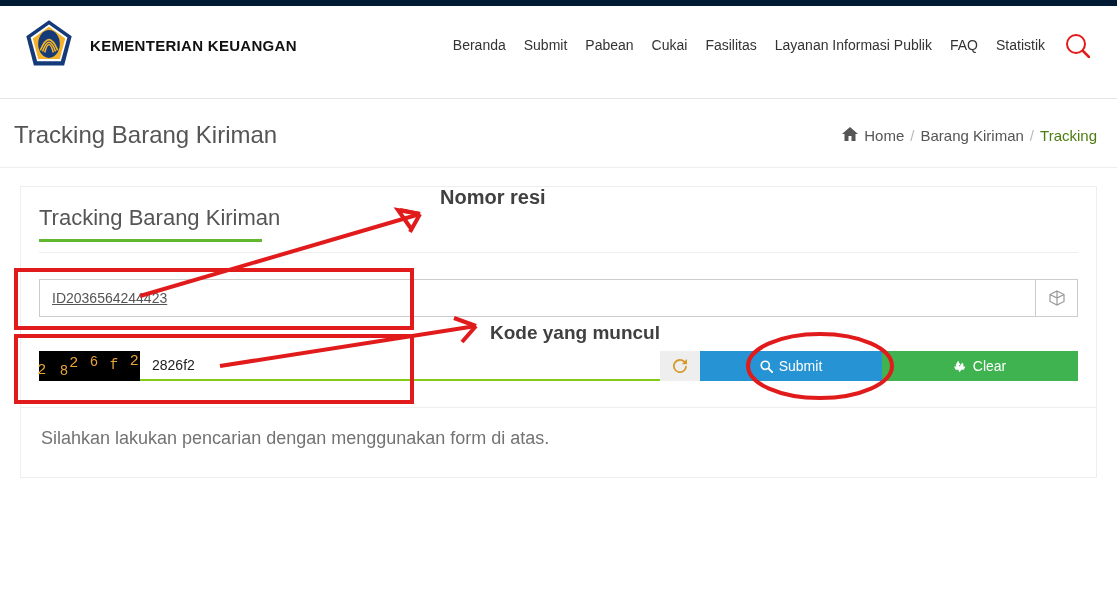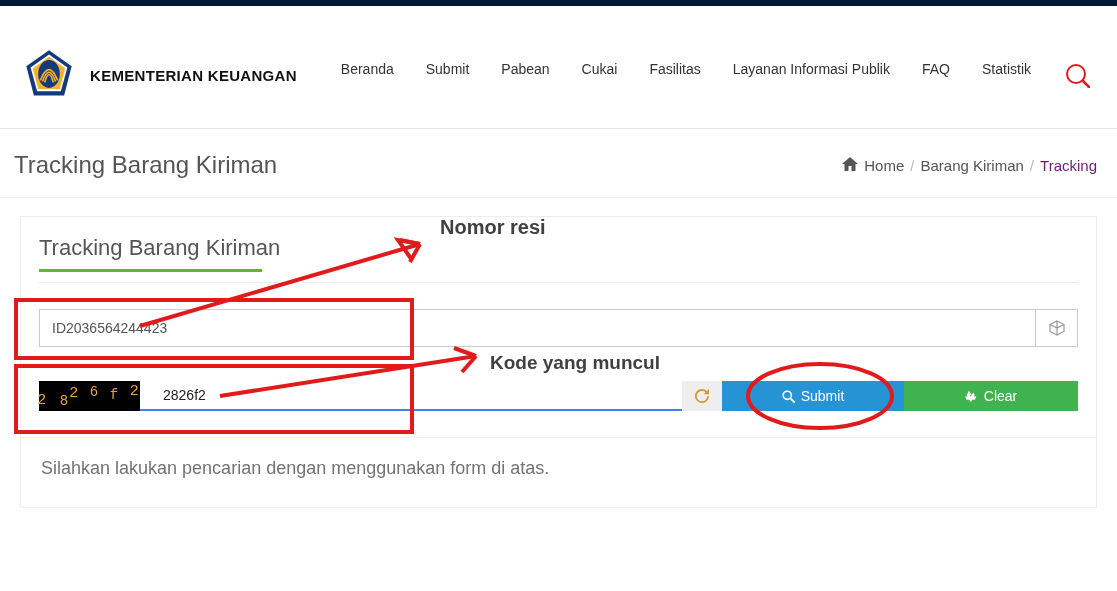--- a/index.html
+++ b/index.html
@@ -1,54 +1,54 @@
 <!DOCTYPE html>
 <html><head>
 <meta charset="utf-8">
 <style>
   * { box-sizing: border-box; margin: 0; padding: 0; }
   body { font-family: "Helvetica Neue", Helvetica, Arial, sans-serif; color:#333; background:#fff; width:1117px; }
   .topbar { height:6px; background:#001a33; }
-  .header { display:flex; align-items:center; padding:42px 26px 26px 22px; border-bottom:1px solid #e5e5e5; }
+  .header { display:flex; align-items:center; padding:12px 26px 26px 22px; border-bottom:1px solid #e5e5e5; }
   .logo-wrap { display:flex; align-items:center; gap:14px; }
   .logo-svg { width:54px; height:54px; flex-shrink:0; }
   .org-text .t1 { font-size:15px; font-weight:700; letter-spacing:0.3px; color:#111; }
   .org-text .t2 { font-size:11px; letter-spacing:0.4px; color:#222; margin-top:2px;}
-  .nav { margin-left:auto; display:flex; align-items:flex-start; gap:32px; }
+  .nav { margin-left:auto; display:flex; align-items:center; gap:18px; }
   .nav a { font-size:14px; color:#333; text-decoration:none; cursor:pointer; }
   .search-circle { width:28px; height:28px; display:flex; align-items:center; justify-content:center; cursor:pointer; }
   .titlebar { display:flex; align-items:center; padding:22px 20px 18px 14px; border-bottom:1px solid #eee;}
   .page-title { font-size:24px; font-weight:300; color:#555;}
   .breadcrumb { margin-left:auto; font-size:15px; color:#777; display:flex; align-items:center; gap:6px;}
   .breadcrumb .sep { color:#bbb;}
-  .breadcrumb .active { color:#701a75;}
+  .breadcrumb .active { color:#4d7c0f;}
   .breadcrumb .home-icon{color:#555;}
   .content { padding:18px 20px 0 20px;}
   .panel { border:1px solid #eee; background:#fff;}
   .panel-inner{ padding:18px 18px 28px 18px;}
   .section-title { font-size:22px; font-weight:300; color:#555; padding-bottom:8px; display:inline-block;}
   .section-underline{ height:3px; background:#61b82d; width:223px; margin-bottom:10px;}
   .thin-line{height:1px; background:#eee; margin-bottom:26px;}
   .row{ position:relative; }
   .input-group { display:flex; width:100%; margin-bottom:34px;}
-  .input-group .tracking-input{ flex:1; height:38px; border:1px solid #ccc; padding:0 12px; font-size:14px; color:#555; outline:none;}
+  .input-group .tracking-input{ flex:1; height:38px; border:1px solid #ccc; padding:0 12px; font-size:14px; color:#555; outline:none;text-decoration:underline;}
   .input-group .addon{ width:42px; height:38px; border:1px solid #ccc; border-left:none; background:#fff; display:flex; align-items:center; justify-content:center; color:#888; cursor:pointer;}
   .captcha-row{ display:flex; width:100%; align-items:stretch;}
   .captcha-img{ width:101px; height:30px; background:#000; color:#e8a339; font-family:"Courier New",monospace; font-size:16px; display:flex; align-items:center; justify-content:center; letter-spacing:1px; flex-shrink:0; position:relative;}
   .captcha-img .c1{position:relative; top:4px; left:-2px; font-size:15px;}
   .captcha-img .c2{position:relative; top:5px; font-size:14px;}
   .captcha-img .c3{position:relative; top:-3px; font-size:15px;}
   .captcha-img .c4{position:relative; top:-4px; font-size:14px;}
   .captcha-img .c5{position:relative; top:-1px; font-size:14px;}
   .captcha-img .c6{position:relative; top:-5px; font-size:15px;}
-  .captcha-input{ flex:1; height:30px; border:none; border-bottom:2px solid #3b82f6; padding:0 23px; font-size:14px; outline:none; color:#222;}
+  .captcha-input{ flex:1; height:30px; border:none; border-bottom:2px solid #84cc16; padding:0 12px; font-size:14px; outline:none; color:#222;}
   .btn{ height:30px; border:none; color:#fff; font-size:14px; display:flex; align-items:center; justify-content:center; gap:6px; cursor:pointer;}
   .btn-refresh{ width:40px; background:#eee; color:#d69a2b;}
   .btn-submit{ width:182px; background:#2693d5;}
-  .btn-clear{ width:174px; background:#3fb34f;}
+  .btn-clear{ width:196px; background:#3fb34f;}
   .help-text{ font-size:18px; color:#737373; padding:20px 2px 0 2px;}
   .panel-sep{height:1px;background:#eee;margin:26px -18px 0 -18px;}
   .annot-box{border:4px solid #e11b1b; position:absolute;}
   .annot-text{color:#404040; font-weight:700; font-size:20px; position:absolute; white-space:nowrap;text-align:right;}
   .annot-text.small{font-size:19px;}
   svg.annot-svg{position:absolute; overflow:visible;}
   .panel-wrap{position:relative;}
 </style>
 </head>
 <body>

